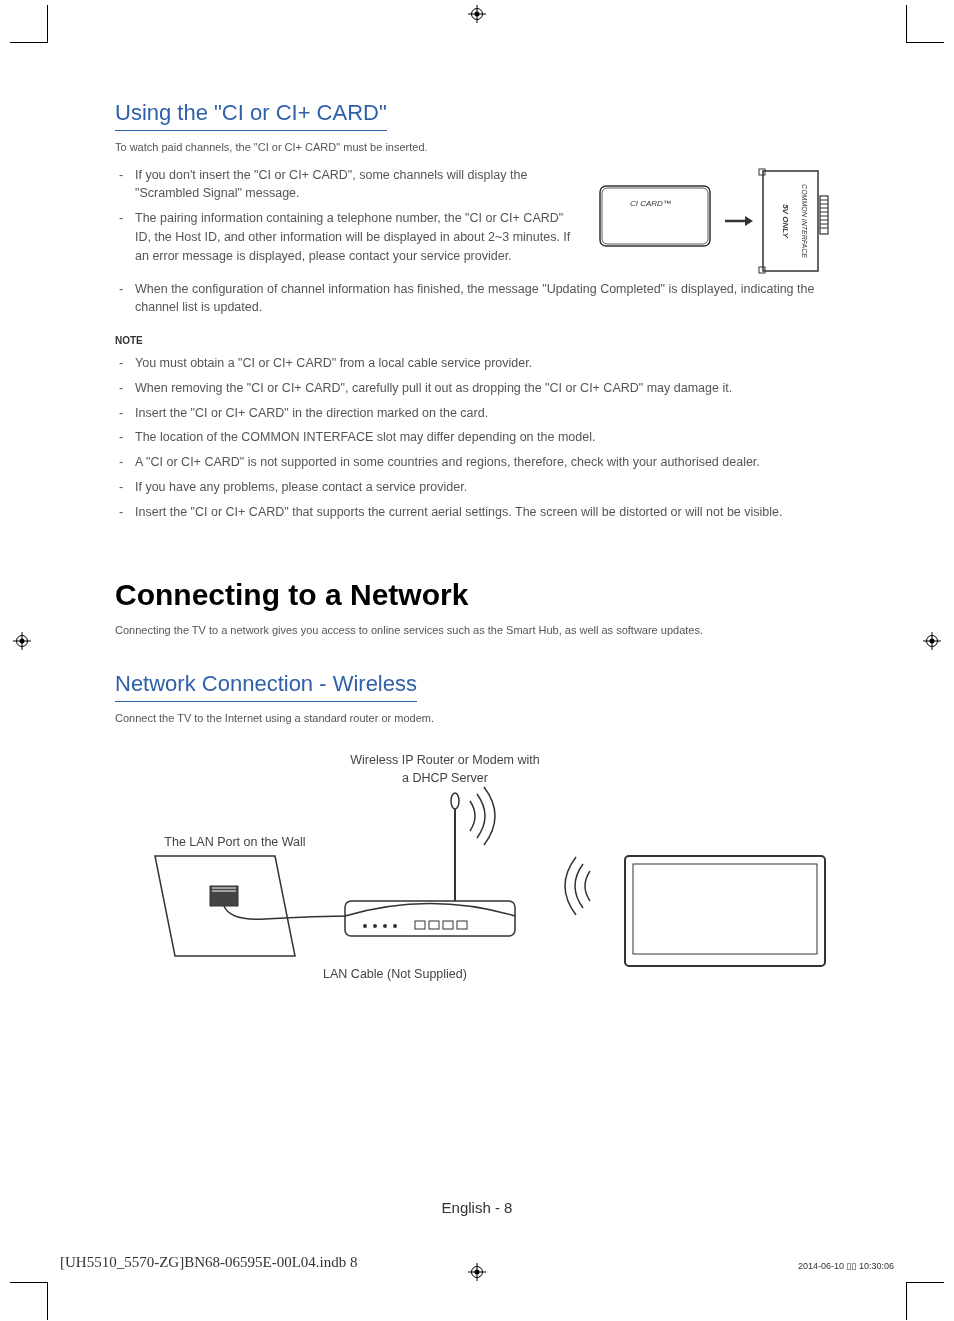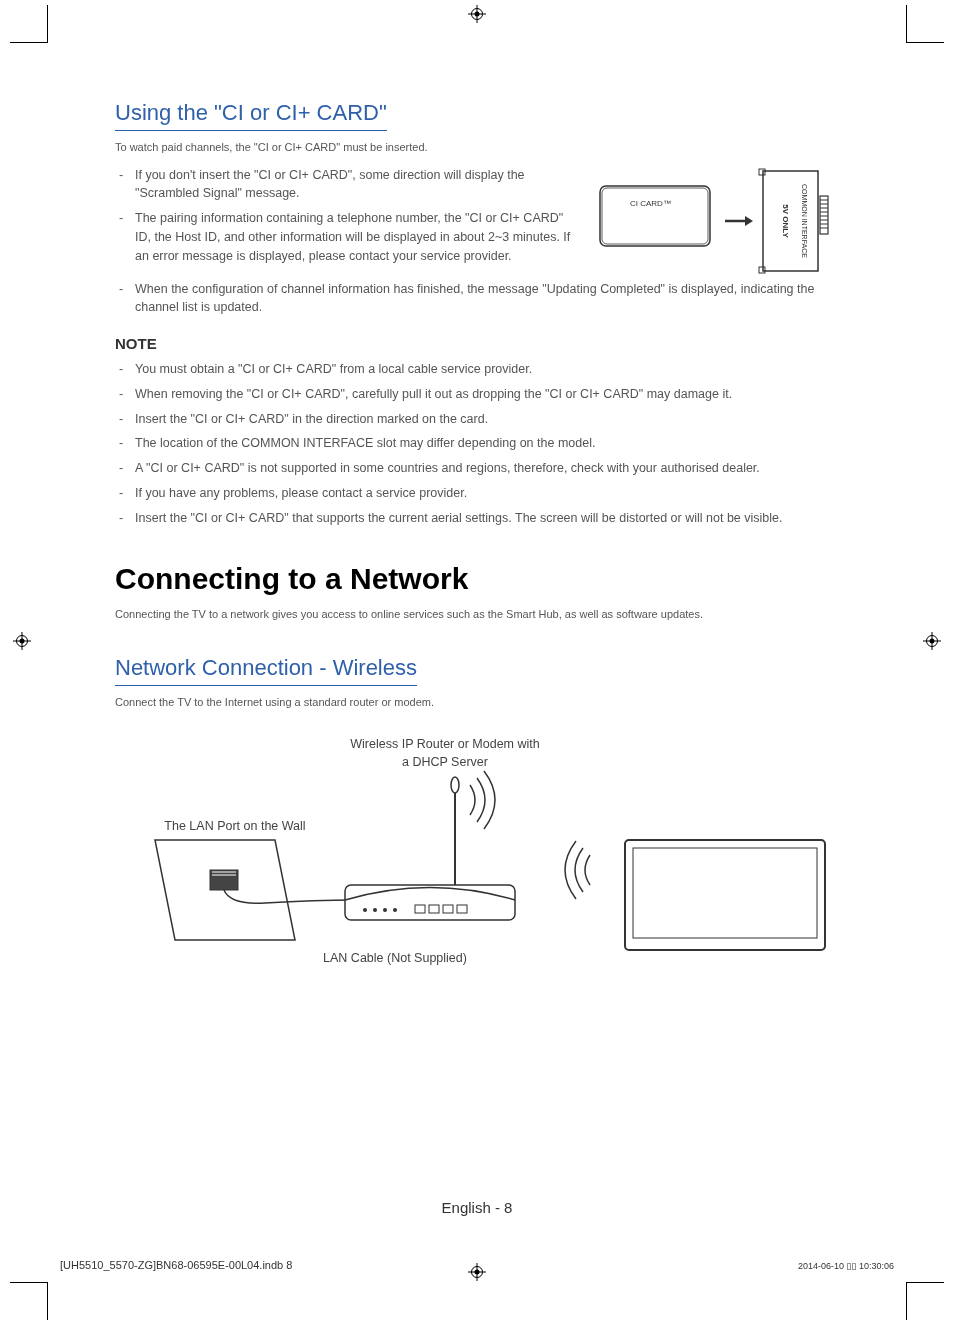--- a/index.html
+++ b/index.html
@@ -22,50 +22,50 @@
     color: #2f60aa;
     border-bottom: 1.5px solid #2f60aa;
     display: inline-block;
     padding-bottom: 4px;
     margin-bottom: 8px;
   }
   .h1 {
     font-size: 30px;
     font-weight: bold;
     color: #000;
-    margin-top: 35px;
+    margin-top: 57px;
     margin-bottom: 10px;
   }
   .intro {
     font-size: 11px;
     color: #555;
     margin-bottom: 10px;
     line-height: 1.5;
   }
   .row1 { display: flex; gap: 20px; }
   .col-text { flex: 1; }
-  .col-fig { width: 250px; flex-shrink: 0; }
+  .col-fig { width: 250px; flex-shrink: 0; font-style: italic; }
   ul.list { list-style: none; padding-left: 4px; }
   ul.list > li {
     position: relative;
     padding-left: 16px;
     font-size: 12.5px;
     color: #555;
     line-height: 1.5;
     margin-bottom: 6px;
   }
   ul.list > li::before {
     content: "-";
     position: absolute;
     left: 0;
     top: 0;
     color: #555;
   }
   .note-h {
-    font-size: 15px;
+    font-size: 10px;
     font-weight: bold;
     color: #333;
     margin-top: 18px;
     margin-bottom: 8px;
   }
   .diagram-wireless {
     margin-top: 20px;
     text-align: left;
   }
   .footer-pageno {
@@ -73,22 +73,22 @@
     left: 0; right: 0;
     bottom: 105px;
     text-align: center;
     font-size: 15px;
     color: #333;
   }
   .footer-left {
     position: absolute;
     left: 60px;
     bottom: 50px;
-    font-size: 11px;
-    font-family: Liberation Sans, sans-serif;
+    font-size: 15px;
+    font-family: Liberation Serif, serif;
     color: #333;
   }
   .footer-right {
     position: absolute;
     right: 60px;
     bottom: 50px;
     font-size: 9px;
     font-family: Liberation Sans, sans-serif;
     color: #333;
   }
@@ -161,21 +161,21 @@
 
 <div class="page">
 
   
   <div class="h2">Using the "CI or CI+ CARD"</div>
   <div class="intro">To watch paid channels, the "CI or CI+ CARD" must be inserted.</div>
 
   <div class="row1">
     <div class="col-text">
       <ul class="list">
-        <li>If you don't insert the "CI or CI+ CARD", some direction will display the "Scrambled Signal" message.</li>
+        <li>If you don't insert the "CI or CI+ CARD", some channels will display the "Scrambled Signal" message.</li>
         <li>The pairing information containing a telephone number, the "CI or CI+ CARD" ID, the Host ID, and other information will be displayed in about 2~3 minutes. If an error message is displayed, please contact your service provider.</li>
       </ul>
     </div>
     <div class="col-fig">
       <svg viewBox="0 0 250 110" width="250" height="110">
 
         <rect x="5" y="20" width="110" height="60" rx="6" fill="#fff" stroke="#333" stroke-width="1.5"></rect>
         <rect x="7" y="22" width="106" height="56" rx="5" fill="none" stroke="#333" stroke-width="0.8"></rect>
         <text x="35" y="40" font-size="8" font-family="Arial" fill="#333">CI CARD™</text>
 

